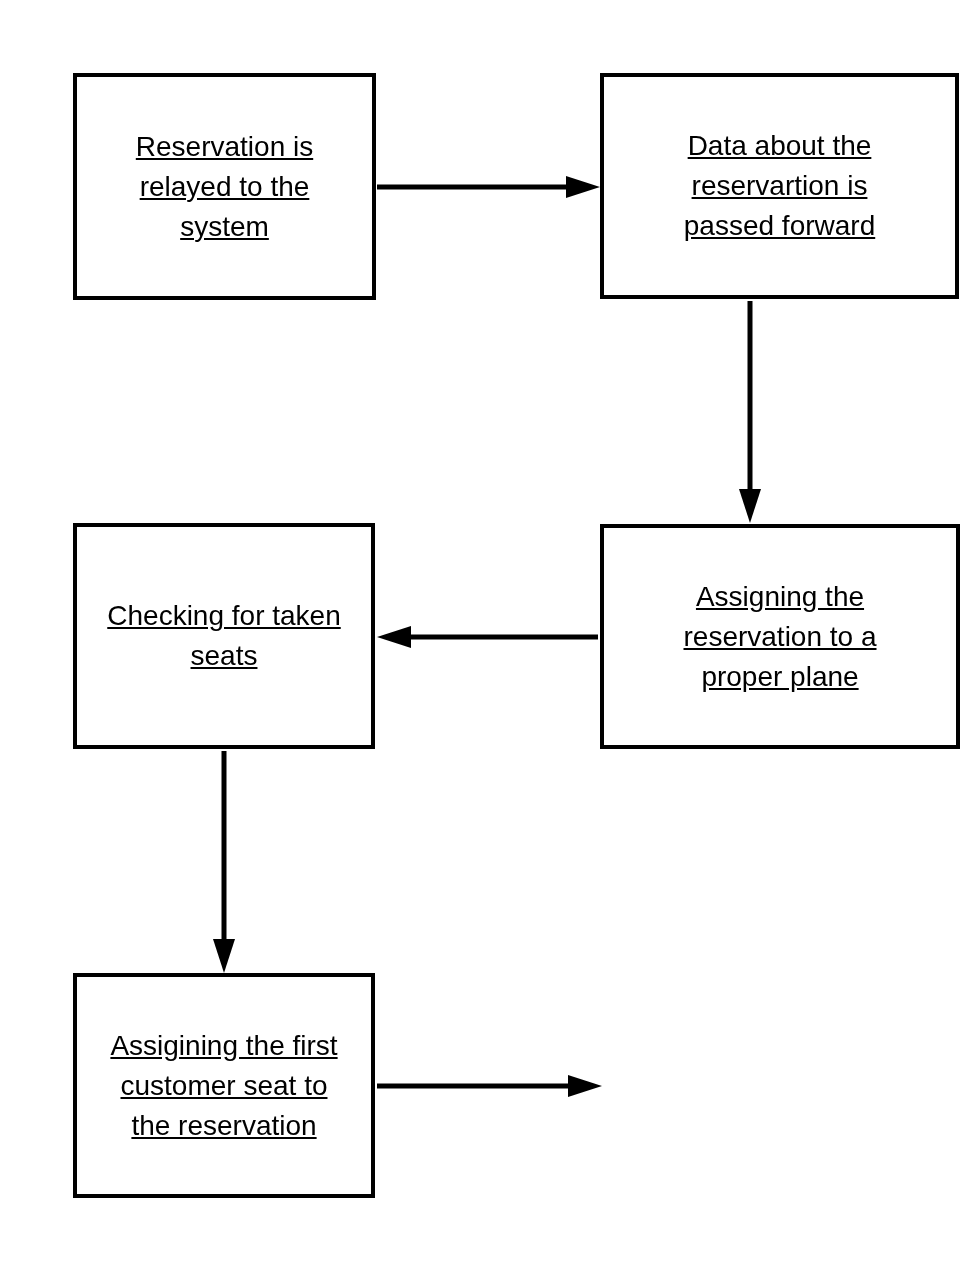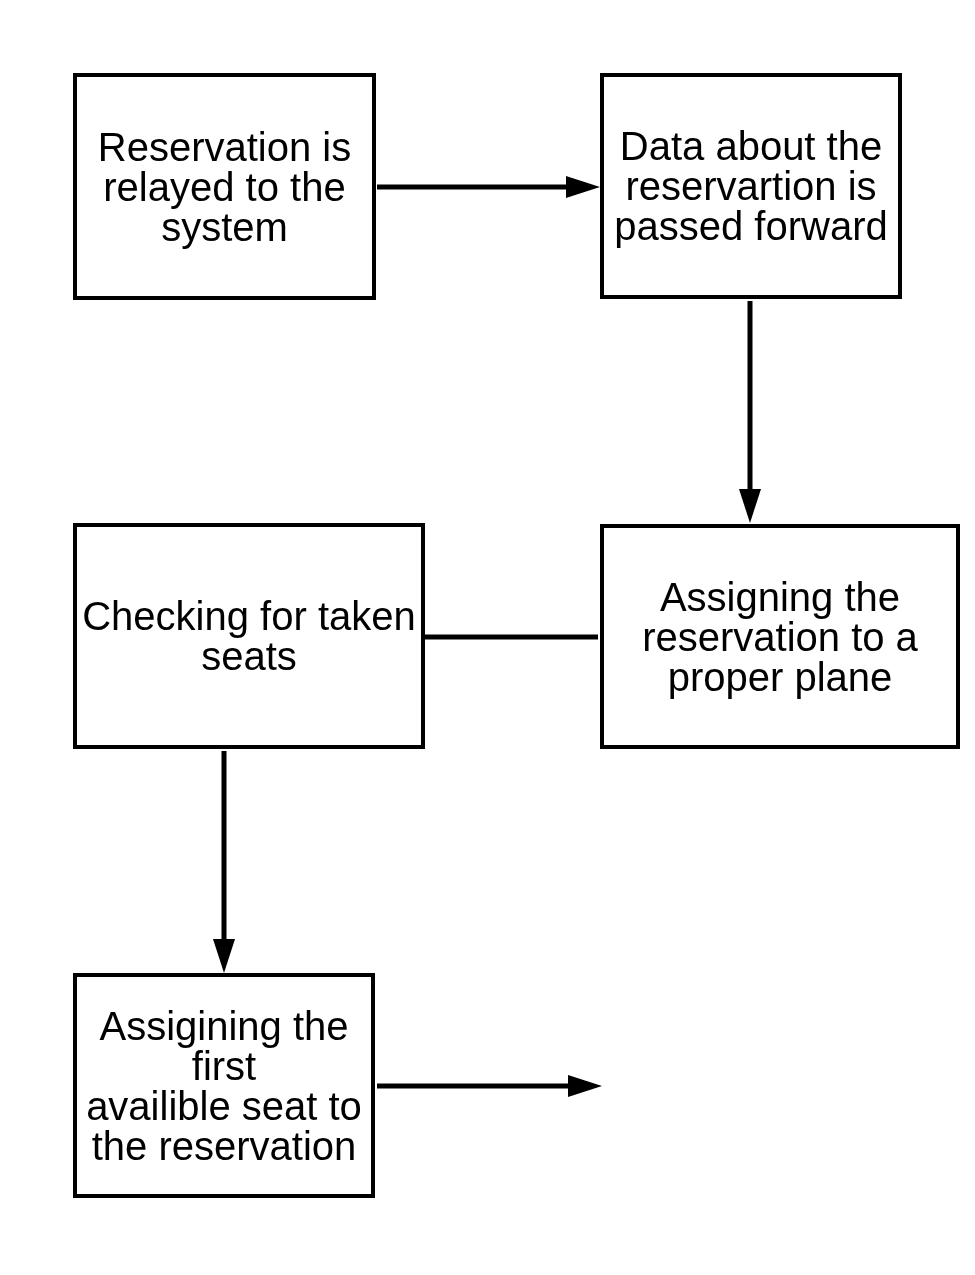--- a/index.html
+++ b/index.html
@@ -25,30 +25,31 @@
     position: absolute;
     border: 4px solid #000000;
     background: #ffffff;
     display: flex;
     align-items: center;
     justify-content: center;
     text-align: center;
   }
 
   .node .label {
-    font-size: 40px;
+    font-size: 28px;
     line-height: 40px;
     color: #000000;
     white-space: pre-line;
+    text-decoration: underline;
   }
 
   
   #node-reservation-relayed { left: 73px;  top: 73px;   width: 303px; height: 227px; }
-  #node-data-passed         { left: 600px; top: 73px;   width: 302px; height: 226px; }
-  #node-checking-seats      { left: 73px;  top: 523px;  width: 352px; height: 226px; }
+  #node-data-passed         { left: 600px; top: 73px;   width: 359px; height: 226px; }
+  #node-checking-seats      { left: 73px;  top: 523px;  width: 302px; height: 226px; }
   #node-assign-plane        { left: 600px; top: 524px;  width: 360px; height: 225px; }
   #node-assign-seat         { left: 73px;  top: 973px;  width: 302px; height: 225px; }
 
   
   #node-return-info {
     left: 602px; top: 1013px;
     width: 298px; height: 150px;
     border-radius: 72px;
   }
 </style>
@@ -103,18 +104,18 @@
   </div>
 
   <div class="node" id="node-assign-plane">
     <div class="label">Assigning the
 reservation to a
 proper plane</div>
   </div>
 
   <div class="node" id="node-assign-seat">
     <div class="label">Assigining the first
-availible seat to
+customer seat to
 the reservation</div>
   </div>
 
 
 </div>
 
 </body></html>

